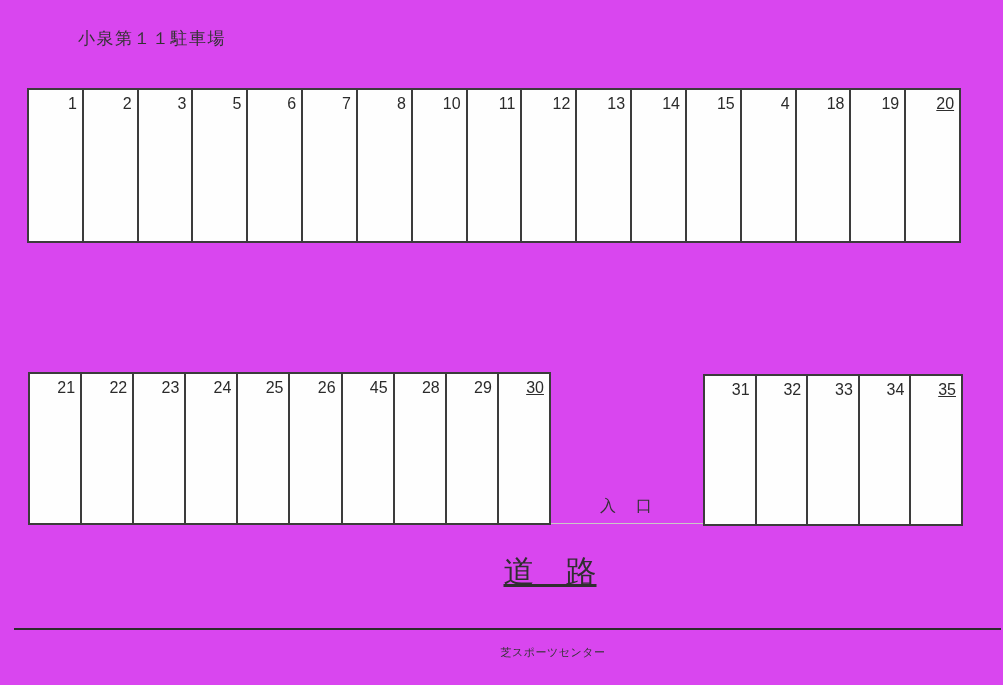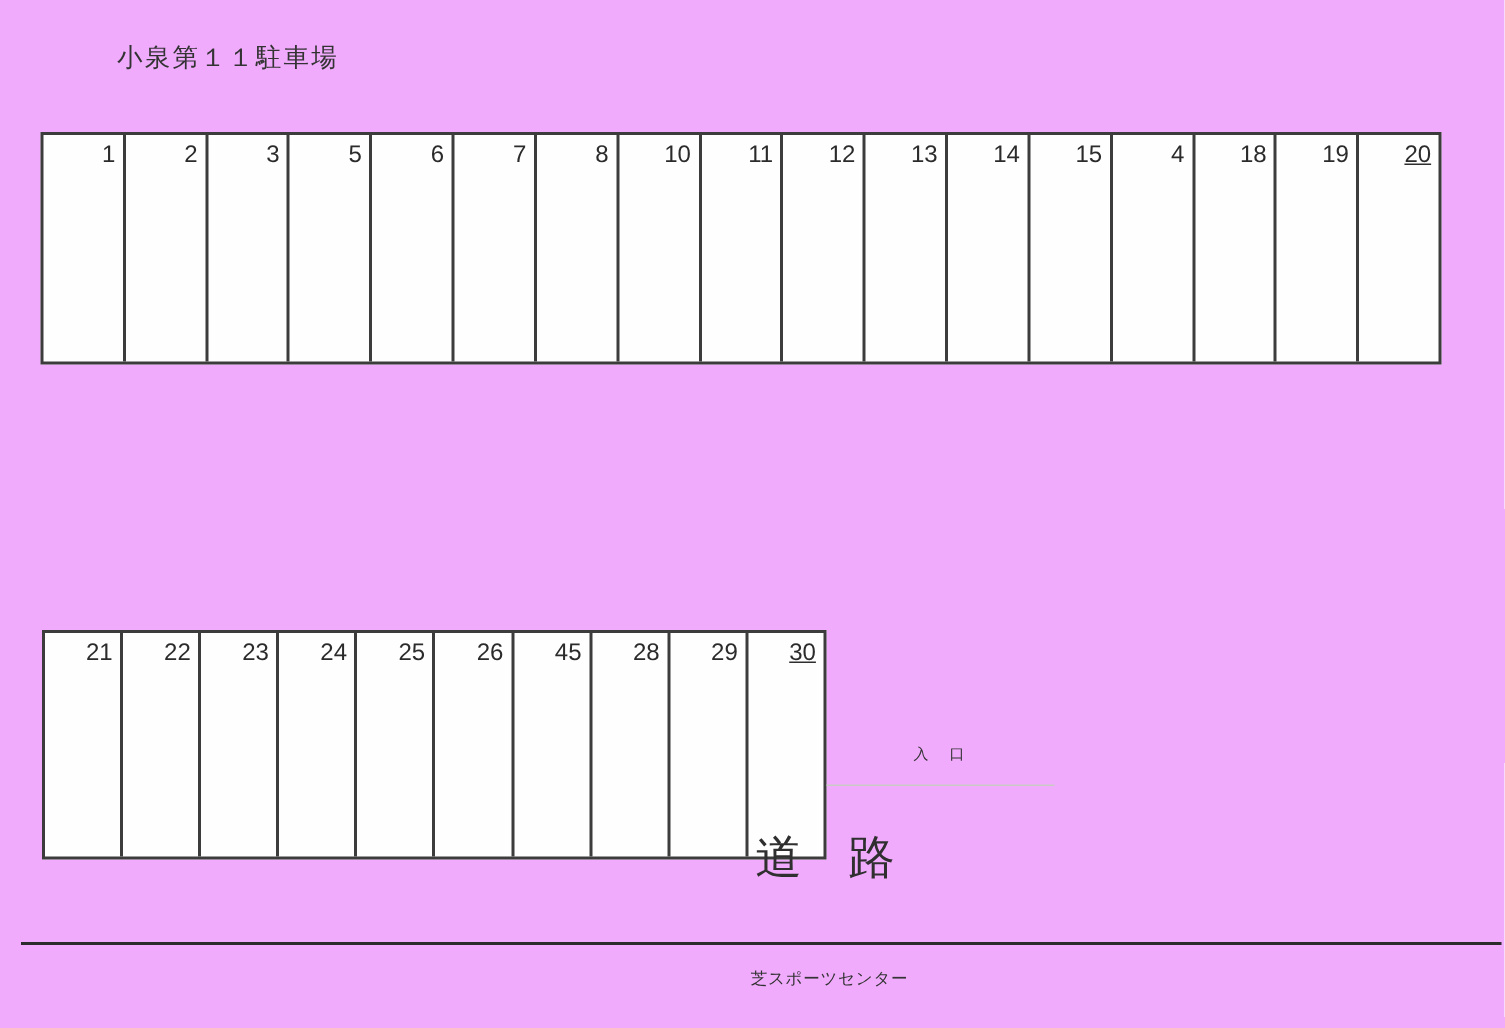--- a/index.html
+++ b/index.html
@@ -4,21 +4,21 @@
 <style>
   html, body {
     margin: 0;
     padding: 0;
     background: #ffffff;
   }
   .canvas {
     position: relative;
     width: 1003px;
     height: 685px;
-    background: #f0abfc;
+    background: #d946ef;
     font-family: "Liberation Sans", "DejaVu Sans", sans-serif;
     color: #2e2e2e;
     overflow: hidden;
   }
   .lot-title {
     position: absolute;
     left: 78px;
     top: 27px;
     font-size: 17px;
     font-weight: 500;
@@ -36,21 +36,20 @@
     left: 27px;
     top: 88px;
     width: 934px;
     height: 155px;
   }
   .row-bottom-left {
     left: 28px;
     top: 372px;
     width: 523px;
     height: 153px;
-    margin-top: 48px;
   }
   .row-bottom-right {
     left: 703px;
     top: 374px;
     width: 260px;
     height: 152px;
   }
   .space {
     flex: 1 1 0;
     border-right: 2px solid #3c3c3c;
@@ -68,41 +67,42 @@
     font-size: 16px;
     line-height: 1.2;
     color: #2b2b2b;
   }
   .entrance-label {
     position: absolute;
     left: 551px;
     top: 496px;
     width: 152px;
     text-align: center;
-    font-size: 10px;
+    font-size: 16px;
     letter-spacing: 2px;
     color: #333333;
   }
   .entrance-line {
     position: absolute;
     left: 551px;
     top: 523px;
     width: 152px;
     height: 1px;
     background: #c9c9c6;
   }
   .road-label {
     position: absolute;
     left: 450px;
     top: 551px;
     width: 200px;
     text-align: center;
     font-size: 31px;
     font-weight: 400;
     color: #2f2f2f;
+    text-decoration: underline;
   }
   .road-line {
     position: absolute;
     left: 14px;
     top: 628px;
     width: 987px;
     height: 2px;
     background: #2c2c2c;
   }
   .landmark-label {
@@ -203,20 +203,37 @@
         <span class="space-num">28</span>
       </div>
       <div class="space">
         <span class="space-num">29</span>
       </div>
       <div class="space">
         <span class="space-num">30</span>
       </div>
     </div>
 
+  <div class="row row-bottom-right">
+      <div class="space">
+        <span class="space-num">31</span>
+      </div>
+      <div class="space">
+        <span class="space-num">32</span>
+      </div>
+      <div class="space">
+        <span class="space-num">33</span>
+      </div>
+      <div class="space">
+        <span class="space-num">34</span>
+      </div>
+      <div class="space">
+        <span class="space-num">35</span>
+      </div>
+    </div>
 
   <div class="entrance-label">入　口</div>
 
   <div class="entrance-line"></div>
 
   <div class="road-label">道　路</div>
 
   <div class="road-line"></div>
 
   <div class="landmark-label">芝スポーツセンター</div>

